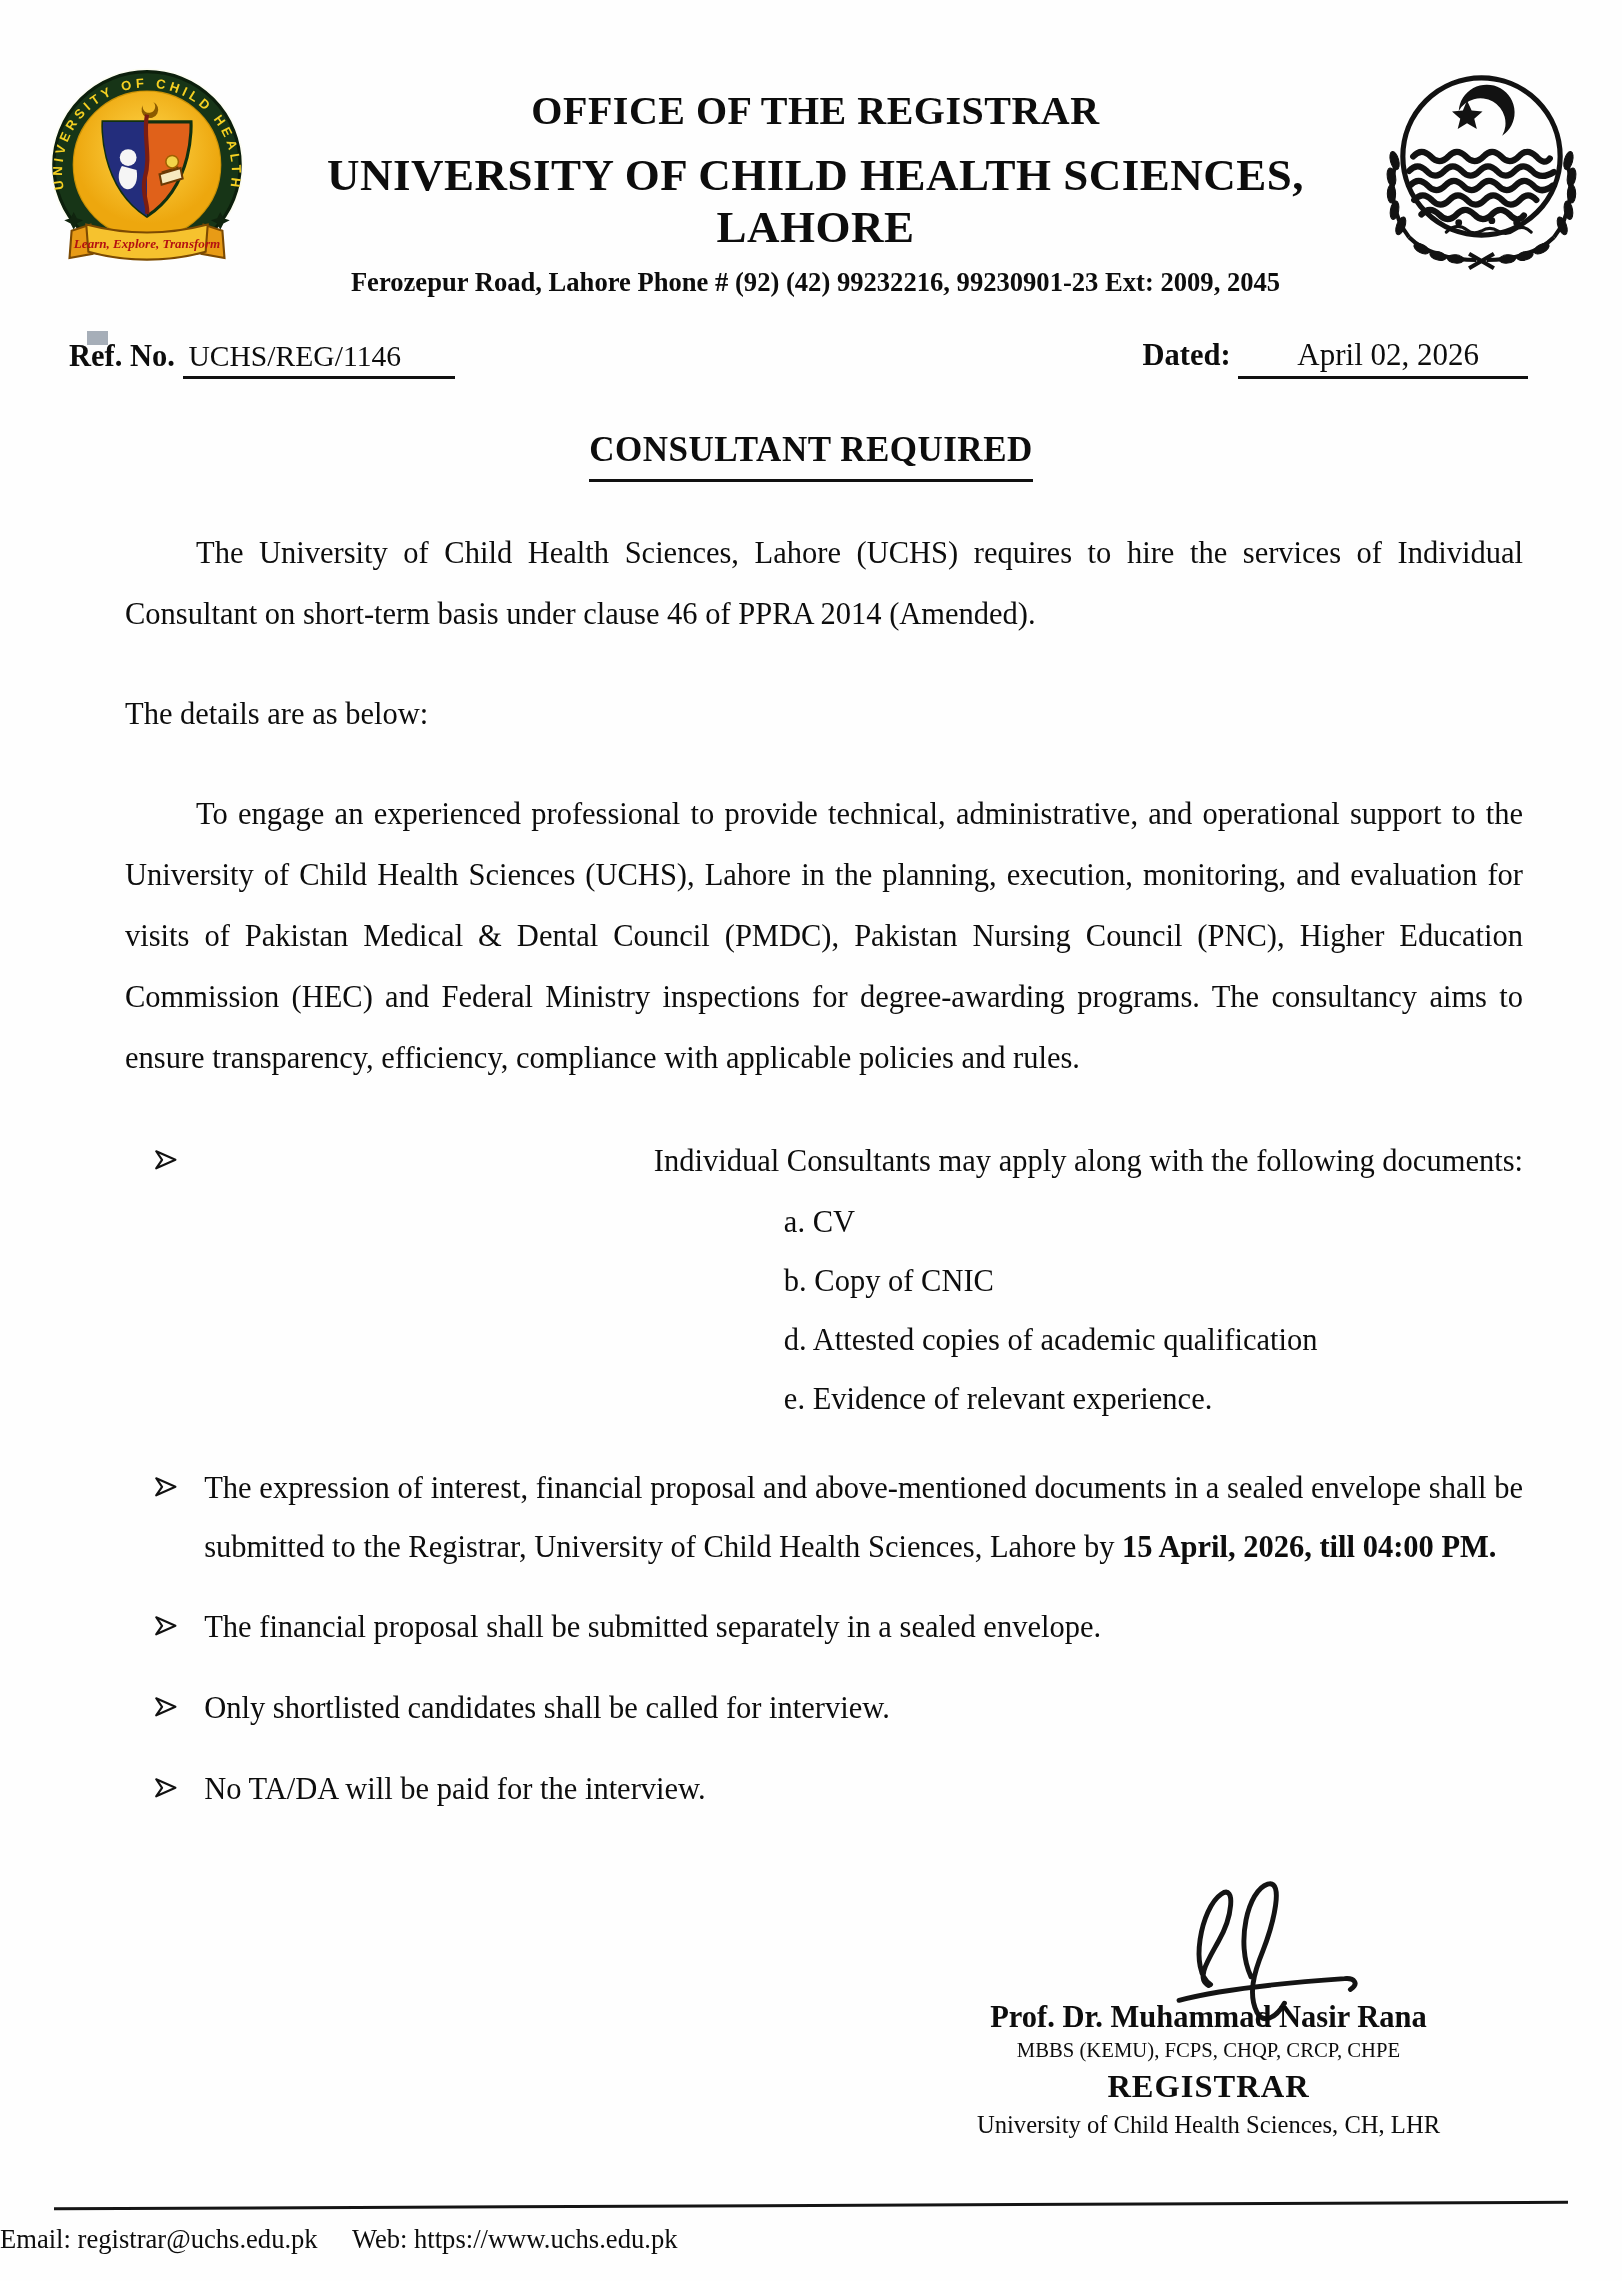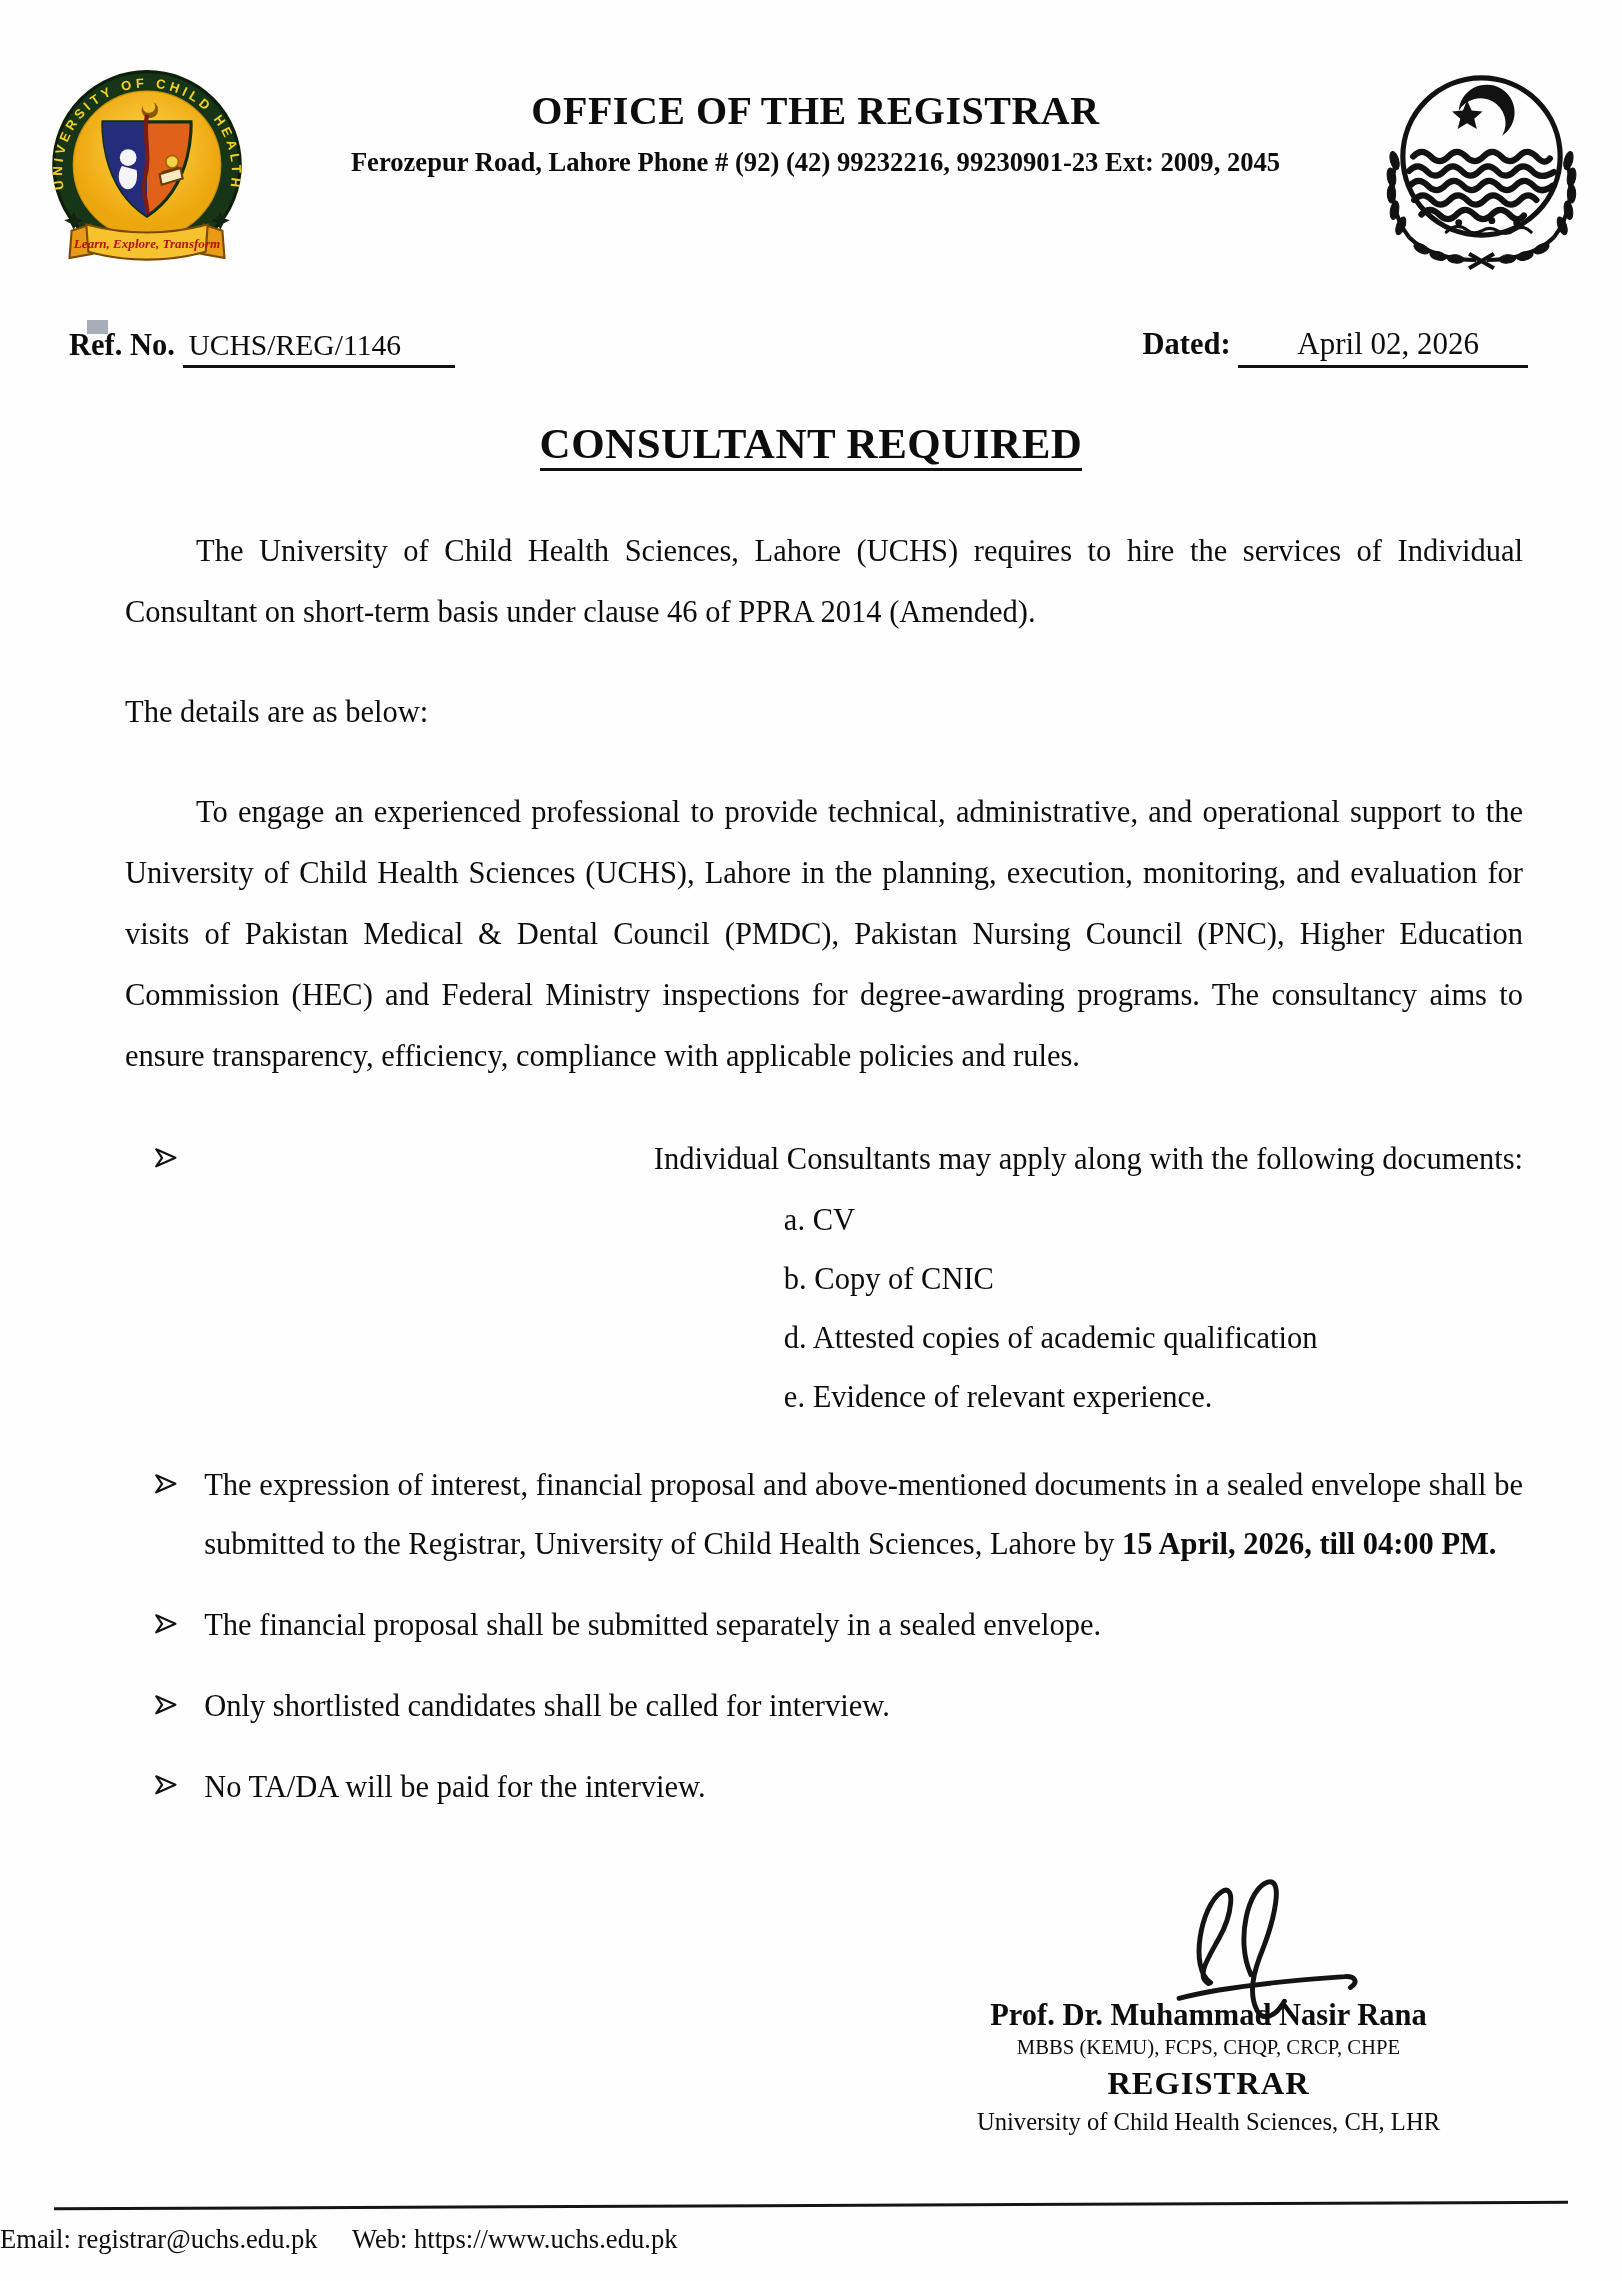--- a/index.html
+++ b/index.html
@@ -22,22 +22,22 @@
   
   .ref-row{display:flex;justify-content:space-between;align-items:flex-end;
     margin:39px 94px 0 69px;font-size:30.5px;}
   .ref-left{position:relative;}
   .scan-artifact{position:absolute;left:17.7px;top:-7.9px;width:21.7px;height:13.8px;background:#96a0ac;opacity:.85;}
   .lbl{font-weight:bold;}
   .ref-value{display:inline-block;border-bottom:3.9px solid #111;padding:0 54px 3px 5.9px;font-size:29.6px;}
   .date-value{display:inline-block;border-bottom:3.9px solid #111;padding:0 49px 3px 59px;font-size:31px;}
   
   .doc-title{text-align:center;margin-top:51px;}
-  .doc-title span{font-size:43px;font-weight:bold;letter-spacing:0.5px;
-    border-bottom:3.9px solid #111;padding-bottom:1px;}
+  .doc-title span{font-size:35px;font-weight:bold;letter-spacing:0.5px;
+    border-bottom:3.9px solid #111;padding-bottom:10px;}
   
   .para{margin:0 99px 0 125px;font-size:30.5px;line-height:61px;}
   .justify{text-align:justify;}
   .indent{text-indent:71px;}
   .p1{margin-top:53px;}
   .p2{margin-top:39px;}
   .p3{margin-top:39px;}
   
   .bullets{margin:43px 99px 0 153px;}
   .bullet{display:flex;gap:25.6px;margin-top:21.7px;}
@@ -104,20 +104,21 @@
 
         <path d="M 28,166 L 46,160 L 48,188 L 26,192 Z" fill="#e89b16" stroke="#7c4a02" stroke-width="2"></path>
         <path d="M 172,166 L 154,160 L 152,188 L 174,192 Z" fill="#e89b16" stroke="#7c4a02" stroke-width="2"></path>
         <path d="M 42,160 C 80,170 120,170 158,160 L 156,186 C 120,196 80,196 44,186 Z" fill="#f6c22e" stroke="#7c4a02" stroke-width="2"></path>
         <text x="100" y="182" text-anchor="middle" font-family="Liberation Serif, serif" font-size="12.5" font-weight="bold" font-style="italic" fill="#b41111">Learn, Explore, Transform</text>
       </svg>
     </div>
 
     <div class="header-center">
       <div class="office-line">OFFICE OF THE REGISTRAR</div>
+      <div class="univ-line">UNIVERSITY OF CHILD HEALTH SCIENCES, LAHORE</div>
       <div class="addr-line">Ferozepur Road, Lahore Phone # (92) (42) 99232216, 99230901-23 Ext: 2009, 2045</div>
     </div>
 
     <div class="logo-right">
       <svg width="207" height="222" viewBox="0 0 200 214">
         <g stroke="#121212" fill="none" stroke-width="5">
           <circle cx="100" cy="92" r="76"></circle>
         </g>
 
         <path d="M 78,48 A 27,27 0 1 1 120,72 A 23,23 0 1 0 78,48 Z" fill="#121212"></path>

